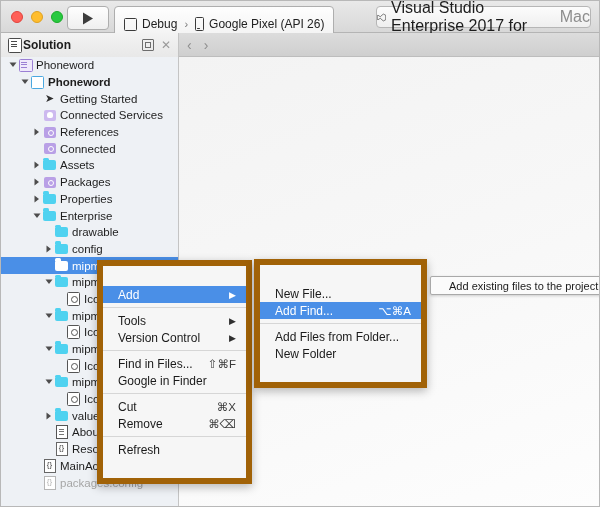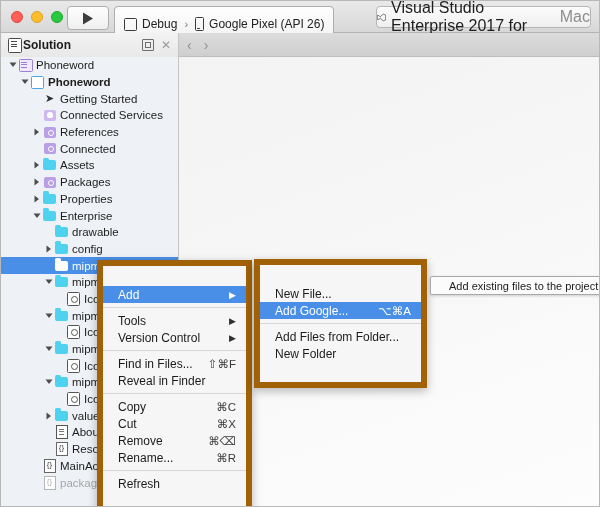--- a/index.html
+++ b/index.html
@@ -482,51 +482,43 @@
       <div class="mi">
         <span>Version Control</span>
         <span class="arw">▶</span>
       </div>
       <div class="msep"></div>
       <div class="mi">
         <span>Find in Files...</span>
         <span class="sc">⇧⌘F</span>
       </div>
       <div class="mi">
-        <span>Reveal in Finder</span>
+        <span>Google in Finder</span>
       </div>
       <div class="msep"></div>
-      <div class="mi">
-        <span>Copy</span>
-        <span class="sc">⌘C</span>
-      </div>
       <div class="mi">
         <span>Cut</span>
         <span class="sc">⌘X</span>
       </div>
       <div class="mi">
         <span>Remove</span>
         <span class="sc">⌘⌫</span>
       </div>
-      <div class="mi">
-        <span>Rename...</span>
-        <span class="sc">⌘R</span>
-      </div>
       <div class="msep"></div>
       <div class="mi">
         <span>Refresh</span>
       </div>
     </div>
 
   <div class="menu" id="submenu">
       <div class="mi">
         <span>New File...</span>
       </div>
       <div class="mi hi">
-        <span>Add Google...</span>
+        <span>Add Find...</span>
         <span class="sc">⌥⌘A</span>
       </div>
       <div class="msep"></div>
       <div class="mi">
         <span>Add Files from Folder...</span>
       </div>
       <div class="mi">
         <span>New Folder</span>
       </div>
     </div>

